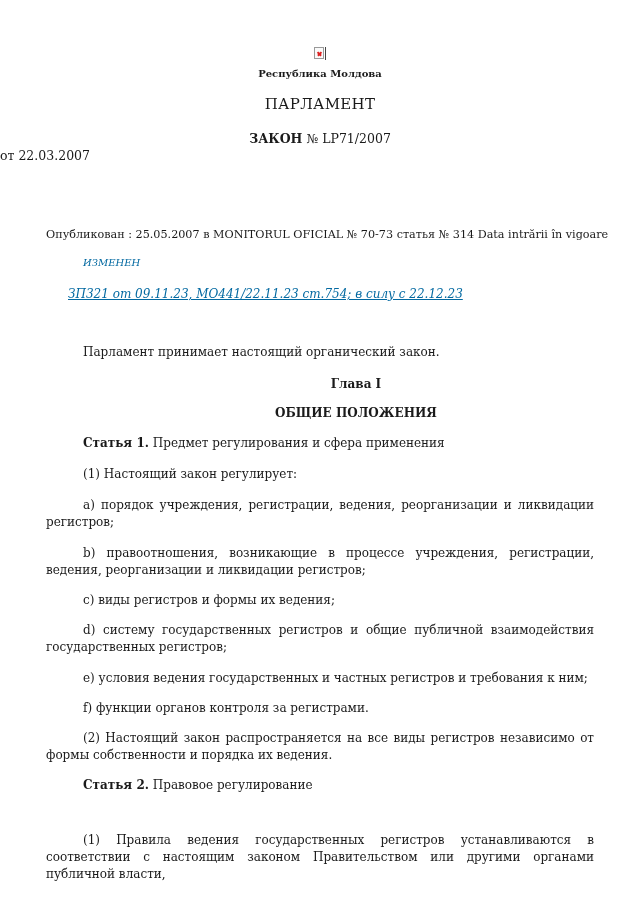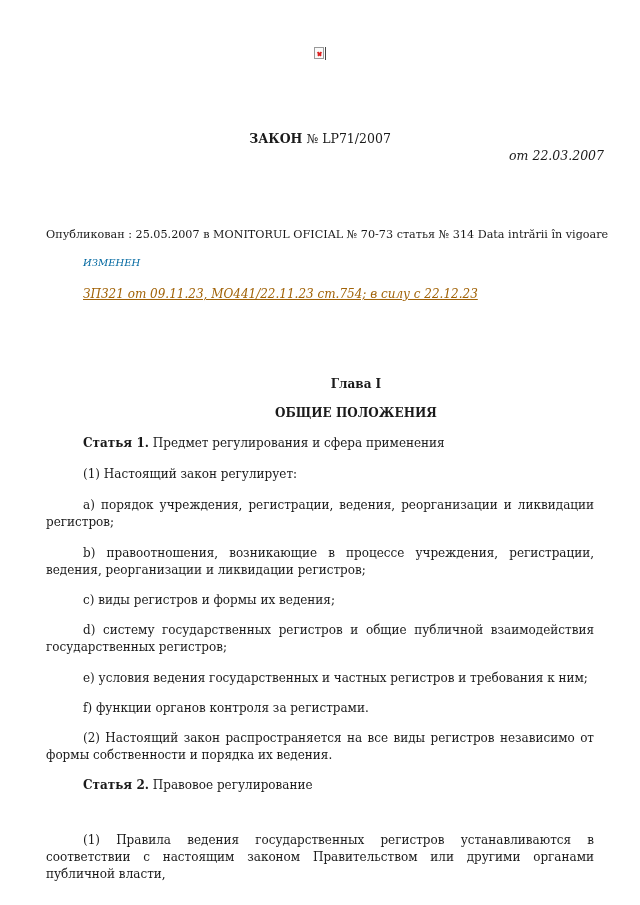--- a/index.html
+++ b/index.html
@@ -66,45 +66,44 @@
       letter-spacing: 0.3px;
     }
     .law-line {
       left: 0; width: 640px; top: 131px;
       text-align: center;
       font-size: 12.5px;
     }
     .law-line b { font-weight: bold; }
     .date-line {
       left: 0; width: 604px; top: 148px;
-      text-align: right;
+      text-align: left;
       font-size: 12.5px;
-      font-style: italic;
     }
     .subject {
       left: 0; width: 640px; top: 186px;
       text-align: center;
       font-weight: bold;
       font-size: 13.5px;
     }
     .published {
       left: 46px; top: 228px;
       font-size: 11.2px;
     }
     .changed {
       left: 83px; top: 257px;
       font-size: 10px;
       font-style: italic;
       color: #0369a1;
     }
     .amend-link {
-      left: 83px; top: 287px;
+      left: 68px; top: 287px;
       font-size: 12px;
       font-style: italic;
-      color: #a16207;
+      color: #0369a1;
       text-decoration: underline;
     }
     .para {
       position: absolute;
       left: 46px;
       width: 548px;
       font-size: 12px;
       line-height: 17px;
       text-align: justify;
       text-indent: 37px;
@@ -120,36 +119,39 @@
     }
   </style>
 </head>
 <body>
 
 <div class="page">
 
   <div class="logo"></div>
   <div class="logo-edge"></div>
 
+  <div class="abs republic">Республика Молдова</div>
 
+  <div class="abs parliament">ПАРЛАМЕНТ</div>
 
   <div class="abs law-line">
     <b>ЗАКОН</b>
     <span>№ LP71/2007</span>
   </div>
 
   <div class="abs date-line">от 22.03.2007</div>
 
 
   <div class="abs published">Опубликован : 25.05.2007 в MONITORUL OFICIAL № 70-73 статья № 314 Data intrării în vigoare</div>
 
   <div class="abs changed">ИЗМЕНЕН</div>
 
   <a class="abs amend-link">ЗП321 от 09.11.23, MO441/22.11.23 ст.754; в силу с 22.12.23</a>
 
+  <div class="para" style="top:344px;">Парламент принимает настоящий органический закон.</div>
 
   <div class="heading" style="top:377px;">Глава I</div>
 
   <div class="heading" style="top:406px;">ОБЩИЕ ПОЛОЖЕНИЯ</div>
 
   <div class="para" style="top:435px;">
     <span class="b">Статья 1.</span>
     <span>Предмет регулирования и сфера применения</span>
   </div>
 

